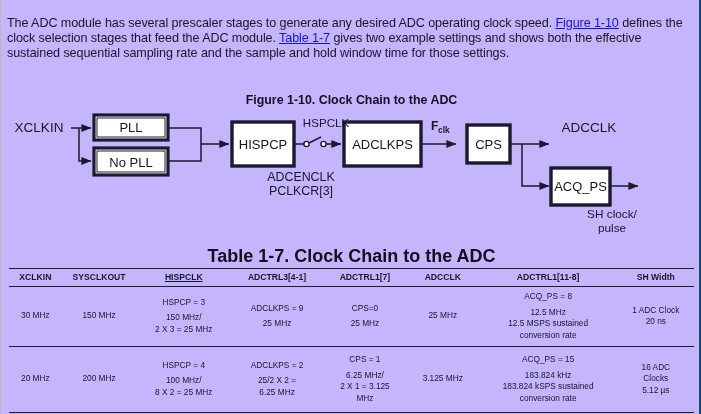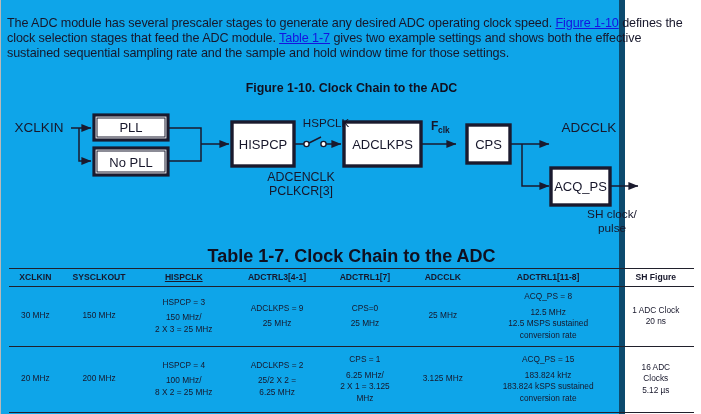--- a/index.html
+++ b/index.html
@@ -10,26 +10,26 @@
   body {
     width: 701px;
     height: 414px;
     font-family: "Liberation Sans", sans-serif;
     color: #1a1a2e;
     overflow: hidden;
     position: relative;
   }
   .page {
     position: relative;
-    width: 625px;
+    width: 701px;
     height: 414px;
     box-sizing: border-box;
     border-left: 1px solid #b9b9b9;
-    border-right: 6px solid #0c4a6e;
-    background: #0ea5e9;
+    border-right: 2px solid #0c4a6e;
+    background: #c4b5fd;
   }
 
   
   .intro {
     position: absolute;
     left: 6px;
     top: 3px;
     width: 688px;
     font-size: 12.6px;
     line-height: 15.1px;
@@ -37,21 +37,21 @@
     letter-spacing: -0.1px;
   }
   .link {
     color: #1414e0;
   }
 
   
   .fig-title {
     position: absolute;
     left: 0;
-    top: 81px;
+    top: 93px;
     width: 701px;
     text-align: center;
     font-size: 12.4px;
     font-weight: bold;
     color: #101020;
   }
   .diagram {
     position: absolute;
     left: 0;
     top: 98px;
@@ -212,21 +212,21 @@
   <table class="data">
     <thead>
       <tr>
         <th class="c-xclkin">XCLKIN</th>
         <th class="c-sysclkout">SYSCLKOUT</th>
         <th class="c-hispclk">HISPCLK</th>
         <th class="c-adctrl3">ADCTRL3[4-1]</th>
         <th class="c-adctrl1_7">ADCTRL1[7]</th>
         <th class="c-adcclk">ADCCLK</th>
         <th class="c-adctrl1_11">ADCTRL1[11-8]</th>
-        <th class="c-shwidth">SH Figure</th>
+        <th class="c-shwidth">SH Width</th>
       </tr>
     </thead>
     <tbody>
       <tr class="row-1">
         <td>30 MHz</td>
         <td>150 MHz</td>
         <td>
           <span class="cell-top">HSPCP = 3</span>
           <span class="cell-body nowrap">150 MHz/</span>
           <span class="cell-body nowrap">2 X 3 = 25 MHz</span>

